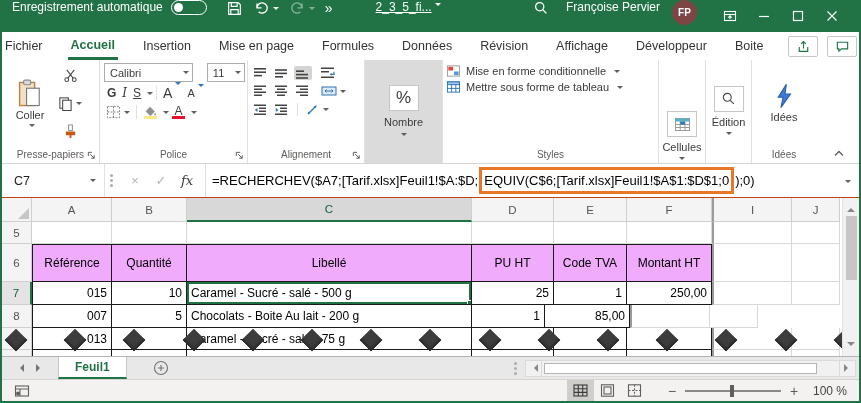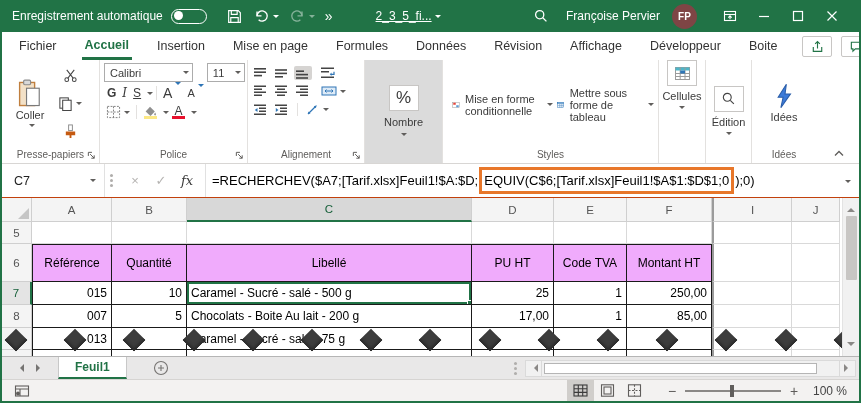--- a/index.html
+++ b/index.html
@@ -1,35 +1,35 @@
 <!DOCTYPE html>
 <html><head>
 <meta charset="utf-8">
 <style>
   *{box-sizing:border-box;margin:0;padding:0}
   body{font-family:"Liberation Sans",sans-serif;background:#fff}
   #app{width:861px;height:403px;border:2px solid #217346;border-top:none;display:flex;flex-direction:column;position:relative;background:#fff;overflow:hidden}
 
   
-  .titlebar{height:32px;background:#217346;color:#fff;display:flex;align-items:center;padding:0 10px;font-size:12px;flex:0 0 auto}
+  .titlebar{height:32px;background:#217346;color:#fff;display:flex;align-items:flex-start;padding:0 10px;font-size:12px;flex:0 0 auto}
   .titlebar .lbl{margin-right:8px;white-space:nowrap}
   .toggle{width:36px;height:15px;border:1.5px solid #fff;border-radius:8px;position:relative;margin-right:14px;cursor:pointer}
   .toggle .knob{position:absolute;left:2px;top:1.5px;width:9px;height:9px;border-radius:50%;background:#fff}
   .tb-btn{display:flex;align-items:center;margin:0 5px;cursor:pointer}
   .car{width:0;height:0;border:3.5px solid transparent;border-top-color:#fff;margin-left:3px;margin-top:3px}
   .car.dark{border-top-color:#605E5C}
   .dim{opacity:.45}
   .fname{margin-left:39px;text-decoration:underline;cursor:pointer;white-space:nowrap}
   .tspacer{flex:1}
   .uname{margin:0 12px;white-space:nowrap}
   .avatar{width:25px;height:25px;border-radius:50%;background:#7E4545;color:#fff;font-size:10px;font-weight:bold;display:flex;align-items:center;justify-content:center;margin-right:16px;cursor:pointer}
   .winbtn{width:34px;height:32px;display:flex;align-items:center;justify-content:center;cursor:pointer}
 
   
-  .tabrow{height:28px;display:flex;align-items:stretch;padding-left:14px;font-size:12.5px;color:#333;flex:0 0 auto;background:#fff}
+  .tabrow{height:28px;display:flex;align-items:stretch;font-size:12.5px;color:#333;flex:0 0 auto;background:#fff}
   .rtab{display:flex;align-items:center;padding:0 3px;margin-right:22px;cursor:pointer;white-space:nowrap}
   .rtab.active{color:#217346;font-weight:bold;border-bottom:3px solid #217346}
   .tabrow-right{margin-left:auto;display:flex;align-items:center;gap:9px;margin-right:10px}
   .mini-btn{width:30px;height:21px;border:1px solid #C8C6C4;border-radius:2px;display:flex;align-items:center;justify-content:center;background:#fff;cursor:pointer}
 
   
   .ribbon{height:104px;display:flex;border-bottom:1px solid #D8D6D4;background:#fff;flex:0 0 auto;font-size:11px;color:#3b3b3b}
   .grp{display:flex;flex-direction:column;border-right:1px solid #E3E1DF;position:relative}
   .grp-body{flex:1;display:flex;padding:3px 2px 0 4px}
   .grp-foot{height:17px;font-size:10px;color:#5E5C5A;display:flex;align-items:center;justify-content:center;position:relative}
@@ -421,21 +421,21 @@
           <span class="boxicon">
               <span style="font-size:17px;color:#3b3b3b">%</span>
             </span>
         </span>
         <span style="font-size:11px">Nombre</span>
         <i class="car dark" style="margin:0"></i>
       </div>
     </div>
 
     <div class="grp" style="width:216px">
-      <div class="grp-body" style="justify-content:center;padding-left:7px">
+      <div class="grp-body" style="flex-direction:column;justify-content:flex-start;padding-left:1px">
         <span class="ic" style="justify-content:flex-start;gap:5px">
           <svg width="15" height="14" viewBox="0 0 16 15">
               <rect x="1.5" y="2" width="13" height="11" fill="#fff" stroke="#9B9B9B"></rect>
               <rect x="2.5" y="3" width="5" height="4" fill="#E8443A"></rect>
               <rect x="8.5" y="8" width="5" height="4" fill="#5B9BD5"></rect>
             </svg>
           <span>Mise en forme conditionnelle</span>
           <i class="car dark"></i>
         </span>
         <span class="ic" style="justify-content:flex-start;gap:5px">
@@ -447,21 +447,21 @@
           <span>Mettre sous forme de tableau</span>
           <i class="car dark"></i>
         </span>
       </div>
       <div class="grp-foot">
         <span>Styles</span>
       </div>
     </div>
 
     <div class="grp" style="width:47px">
-      <div class="grp-body" style="flex-direction:column;align-items:center;justify-content:flex-start;gap:4px;padding:0">
+      <div class="grp-body" style="flex-direction:column;align-items:center;justify-content:flex-end;gap:4px;padding:0">
         <span class="bigbtn">
           <span class="boxicon">
             <svg width="17" height="15" viewBox="0 0 17 15">
                 <rect x="1.5" y="1.5" width="14" height="12" fill="#fff" stroke="#9B9B9B"></rect>
                 <rect x="1.5" y="1.5" width="14" height="3" fill="#4DB6C8"></rect>
                 <path d="M6.2 1.5v12M11 1.5v12M1.5 7.5h14M1.5 10.5h14" stroke="#9B9B9B"></path>
                 <rect x="6.2" y="4.5" width="4.8" height="3" fill="#2E75B6"></rect>
               </svg>
           </span>
         </span>
@@ -582,21 +582,20 @@
       <div class="cell w-f r7 num tbl">250,00</div>
       <div class="cell w-i r7 hideL"></div>
       <div class="cell w-j r7"></div>
     </div>
 
     <div class="grow r8">
       <div class="rh w-rh r8">8</div>
       <div class="cell w-a r8 num tbl tbl-l">007</div>
       <div class="cell w-b r8 num tbl">5</div>
       <div class="cell w-c r8 txt tbl">Chocolats - Boite Au lait - 200 g</div>
-      <div class="cell w-d r8 num tbl">17,00</div>
       <div class="cell w-e r8 num tbl">1</div>
       <div class="cell w-f r8 num tbl">85,00</div>
       <div class="cell w-i r8 hideL"></div>
       <div class="cell w-j r8"></div>
     </div>
 
     <div class="grow rg">
       <div class="rh w-rh rg"></div>
       <div class="cell w-a rg num tbl tbl-l">013</div>
       <div class="cell w-b rg num tbl"></div>

